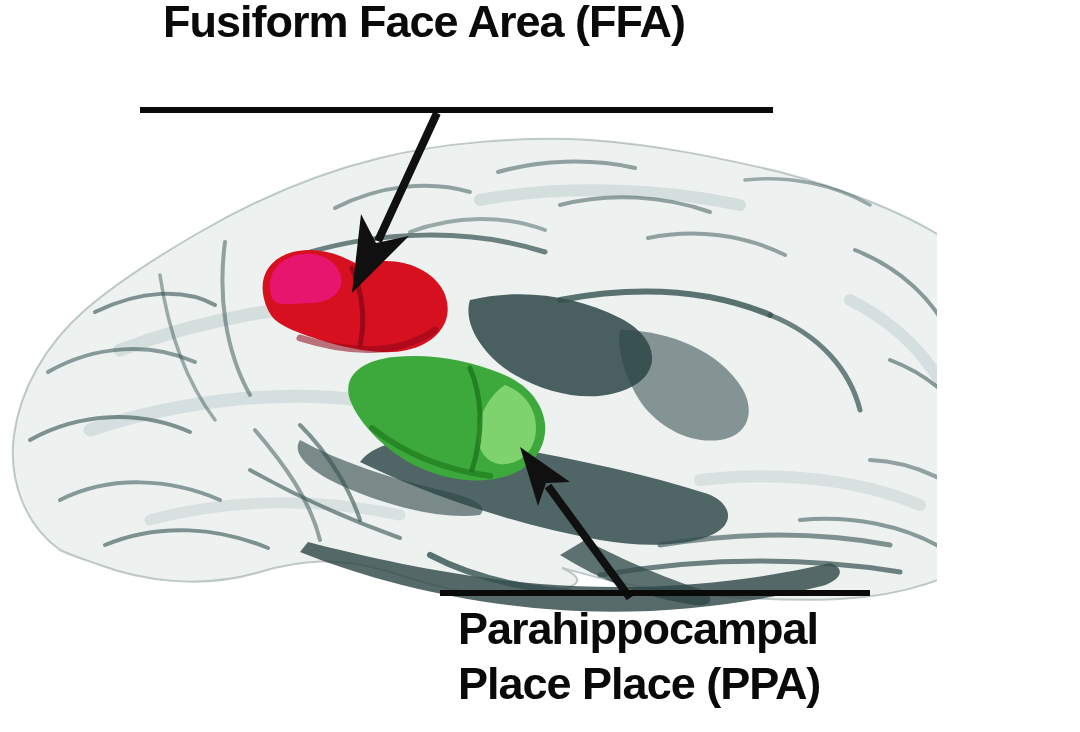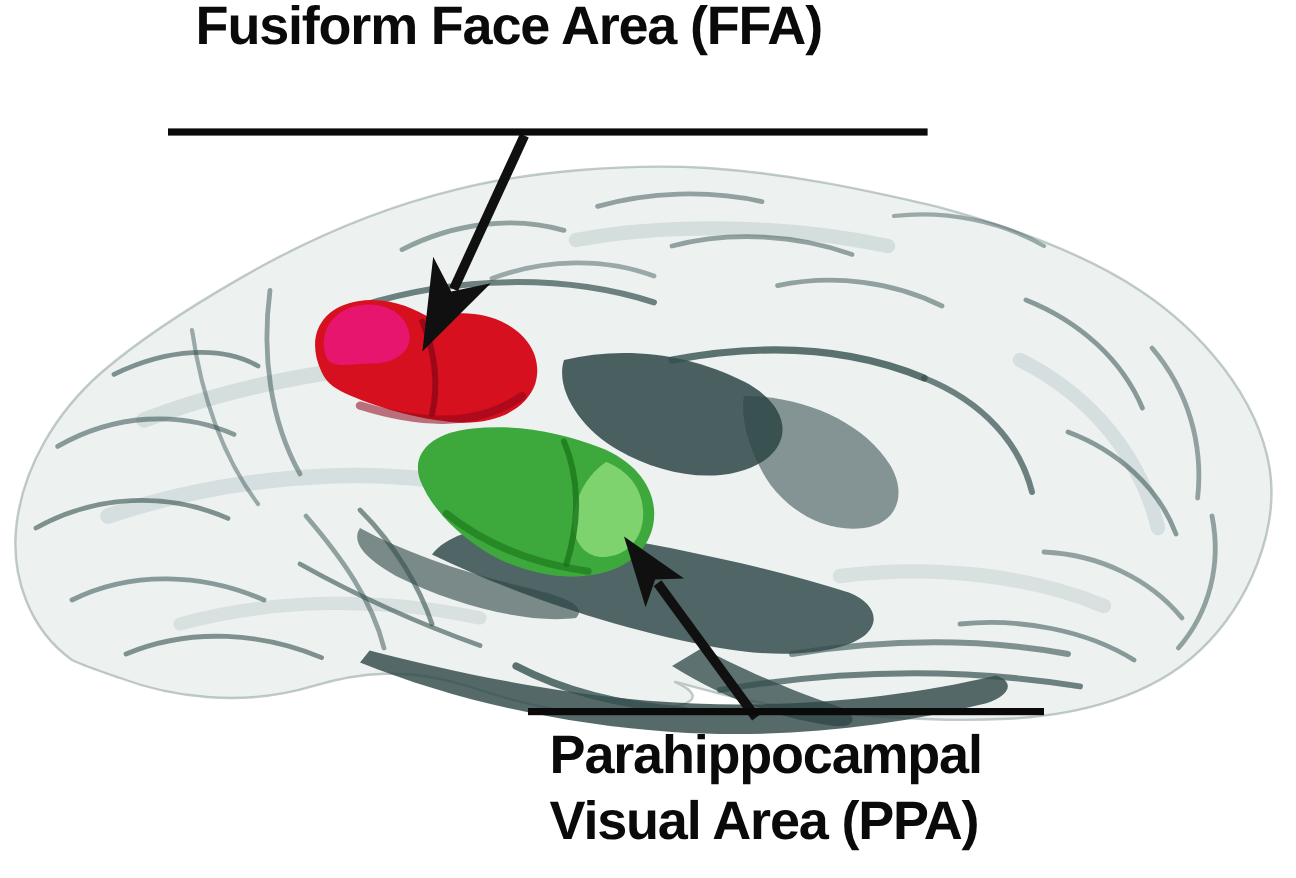--- a/index.html
+++ b/index.html
@@ -3,21 +3,21 @@
 <meta charset="utf-8">
 <style>
   html, body {
     margin: 0;
     padding: 0;
     background: #ffffff;
     font-family: "Liberation Sans", "DejaVu Sans", sans-serif;
   }
   .stage {
     position: relative;
-    width: 1080px;
+    width: 937px;
     height: 732px;
     background: #ffffff;
     overflow: hidden;
   }
   .stage svg {
     position: absolute;
     left: 0;
     top: 0;
   }
   .label {
@@ -190,16 +190,16 @@
   </svg>
 
   <div class="label label-ffa">
     <div class="line1">Fusiform Face Area (FFA)</div>
   </div>
   <div class="rule rule-ffa"></div>
 
   <div class="rule rule-ppa"></div>
   <div class="label label-ppa">
     <div class="line1">Parahippocampal</div>
-    <div class="line2">Visual Area (PPA)</div>
+    <div class="line2">Place Place (PPA)</div>
   </div>
 
 </div>
 
 </body></html>

